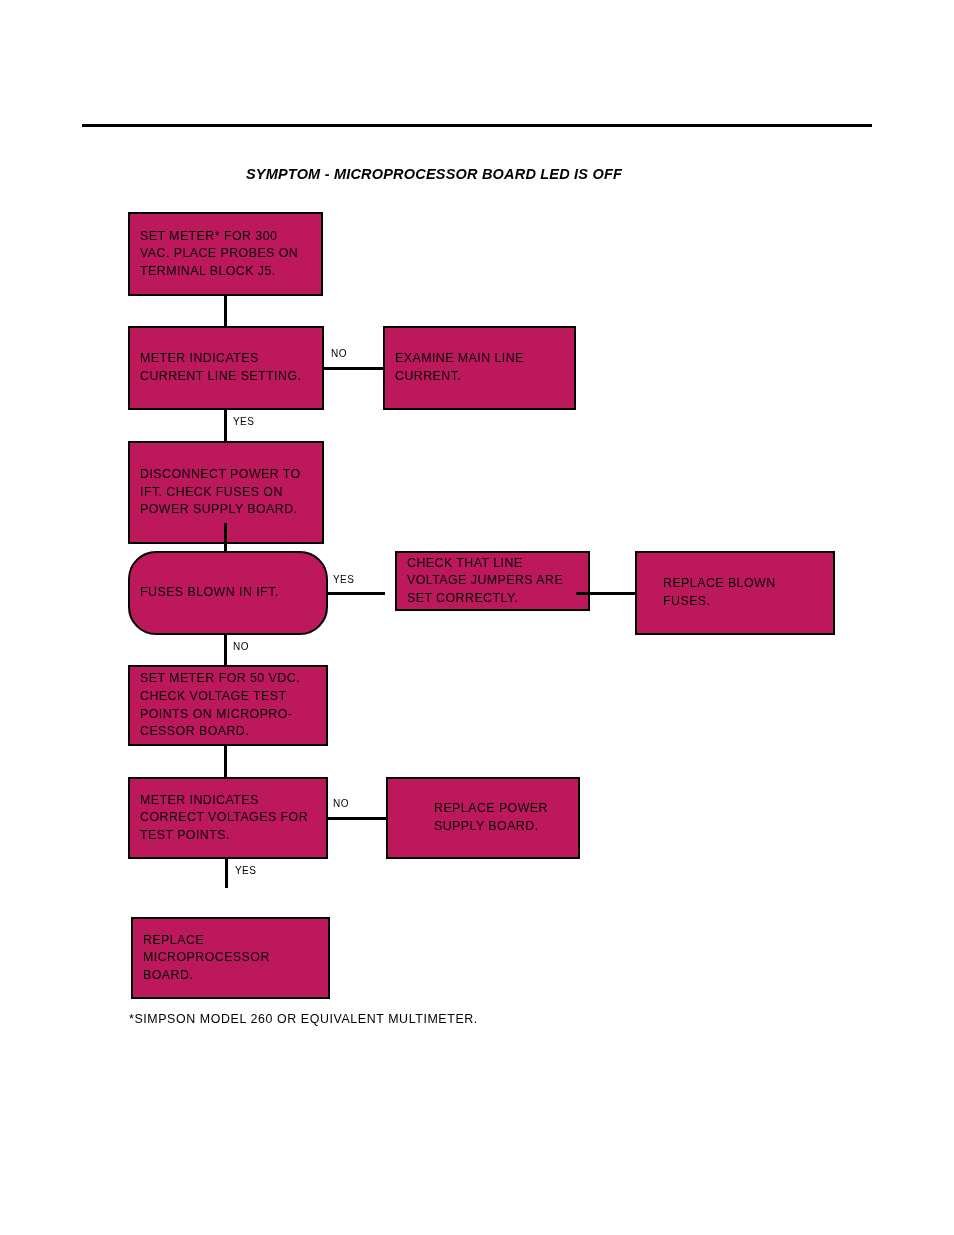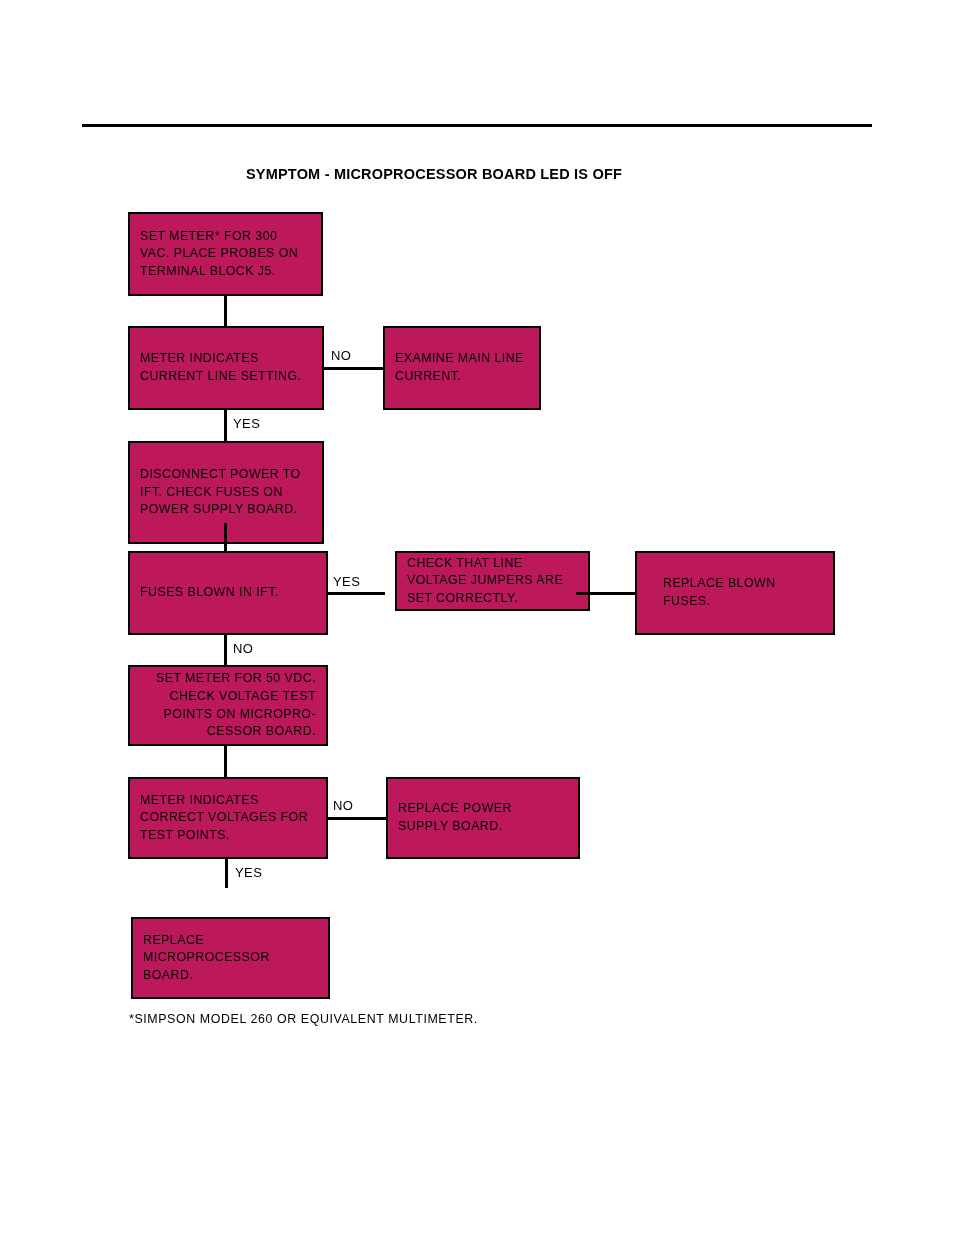--- a/index.html
+++ b/index.html
@@ -36,20 +36,21 @@
   .chart-title {
     position: absolute;
     left: 0;
     top: 166px;
     width: 868px;
     text-align: center;
     font-size: 14.5px;
     font-weight: bold;
     letter-spacing: 0.2px;
     white-space: nowrap;
+    font-style: italic;
   }
 
   
   .node {
     position: absolute;
     box-sizing: border-box;
     border: 2.5px solid #000;
     background: #be185d;
     display: flex;
     align-items: center;
@@ -67,21 +68,21 @@
   .conn {
     position: absolute;
     background: #000;
   }
   .conn-v { width: 2.5px; }
   .conn-h { height: 2.5px; }
 
   
   .branch-label {
     position: absolute;
-    font-size: 13px;
+    font-size: 10px;
     letter-spacing: 0.45px;
     line-height: 1;
     white-space: nowrap;
   }
 
   
   .footnote {
     position: absolute;
     left: 129px;
     top: 1012px;
@@ -104,59 +105,59 @@
     <div class="node-text">SET METER* FOR 300
 VAC. PLACE PROBES ON
 TERMINAL BLOCK J5.</div>
   </div>
 
   <div class="node" style="left:128px; top:326px; width:196px; height:84px;">
     <div class="node-text">METER INDICATES
 CURRENT LINE SETTING.</div>
   </div>
 
-  <div class="node" style="left:383px; top:326px; width:158px; height:84px;">
+  <div class="node" style="left:383px; top:326px; width:193px; height:84px;">
     <div class="node-text">EXAMINE MAIN LINE
 CURRENT.</div>
   </div>
 
   <div class="node" style="left:128px; top:441px; width:196px; height:103px;">
     <div class="node-text">DISCONNECT POWER TO
 IFT. CHECK FUSES ON
 POWER SUPPLY BOARD.</div>
   </div>
 
-  <div class="node" style="left:128px; top:551px; width:200px; height:84px;">
+  <div class="node" style="left:128px; top:551px; width:200px; height:84px;border-radius:28px;">
     <div class="node-text">FUSES BLOWN IN IFT.</div>
   </div>
 
   <div class="node" style="left:383px; top:551px; width:195px; height:60px;margin-left:12px;">
     <div class="node-text">CHECK THAT LINE
 VOLTAGE JUMPERS ARE
 SET CORRECTLY.</div>
   </div>
 
   <div class="node" style="left:635px; top:551px; width:200px; height:84px;padding-left:16px;">
     <div class="node-text">REPLACE BLOWN FUSES.</div>
   </div>
 
-  <div class="node" style="left:128px; top:665px; width:200px; height:81px;text-align:right;">
+  <div class="node" style="left:128px; top:665px; width:200px; height:81px;">
     <div class="node-text">SET METER FOR 50 VDC.
 CHECK VOLTAGE TEST
 POINTS ON MICROPRO-
 CESSOR BOARD.</div>
   </div>
 
   <div class="node" style="left:128px; top:777px; width:200px; height:82px;">
     <div class="node-text">METER INDICATES
 CORRECT VOLTAGES FOR
 TEST POINTS.</div>
   </div>
 
-  <div class="node" style="left:386px; top:777px; width:194px; height:82px;">
+  <div class="node" style="left:386px; top:777px; width:194px; height:82px;padding-left:36px;">
     <div class="node-text">REPLACE POWER
 SUPPLY BOARD.</div>
   </div>
 
   <div class="node" style="left:131px; top:917px; width:199px; height:82px;">
     <div class="node-text">REPLACE
 MICROPROCESSOR
 BOARD.</div>
   </div>
 

